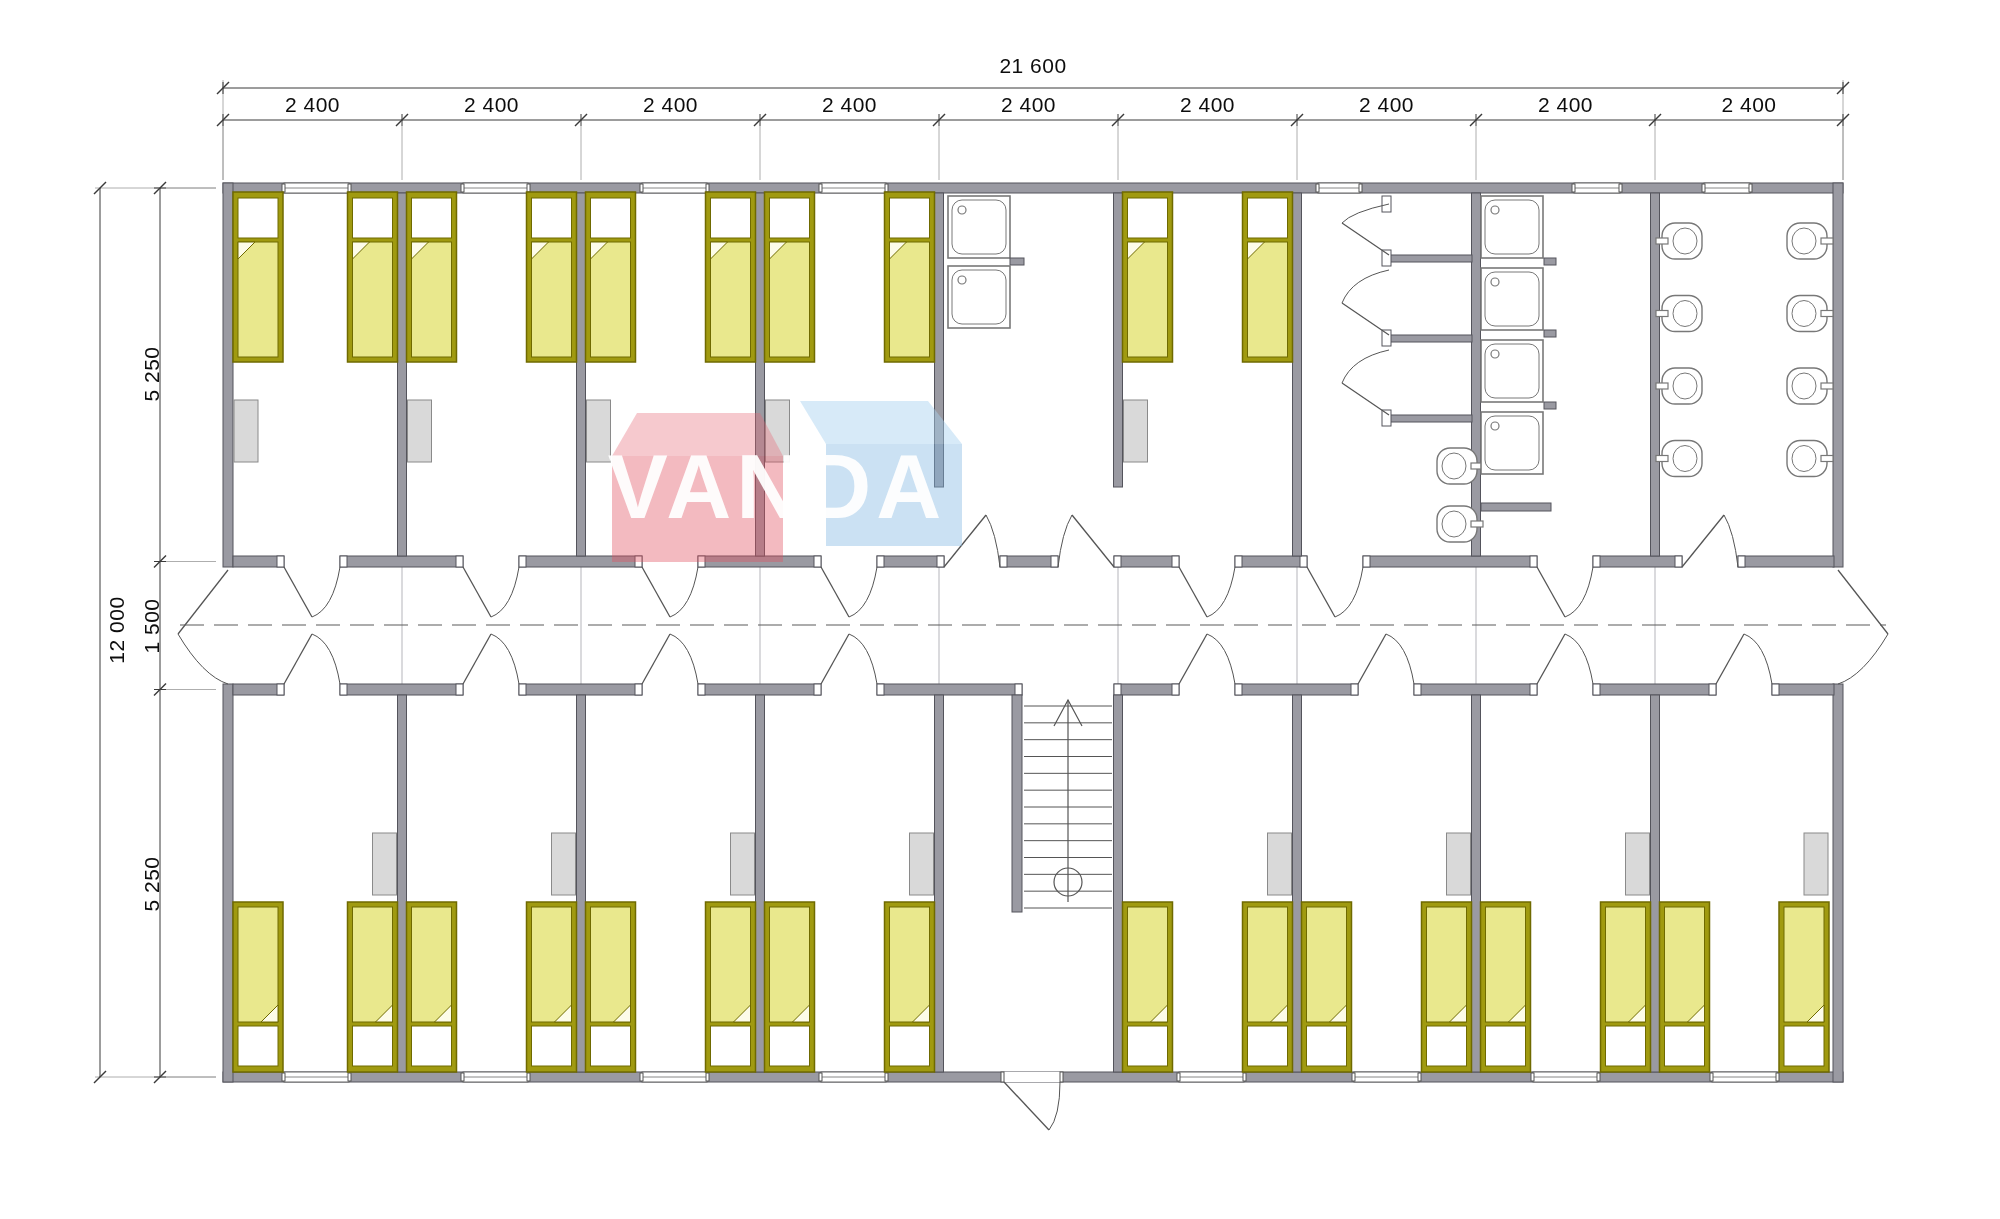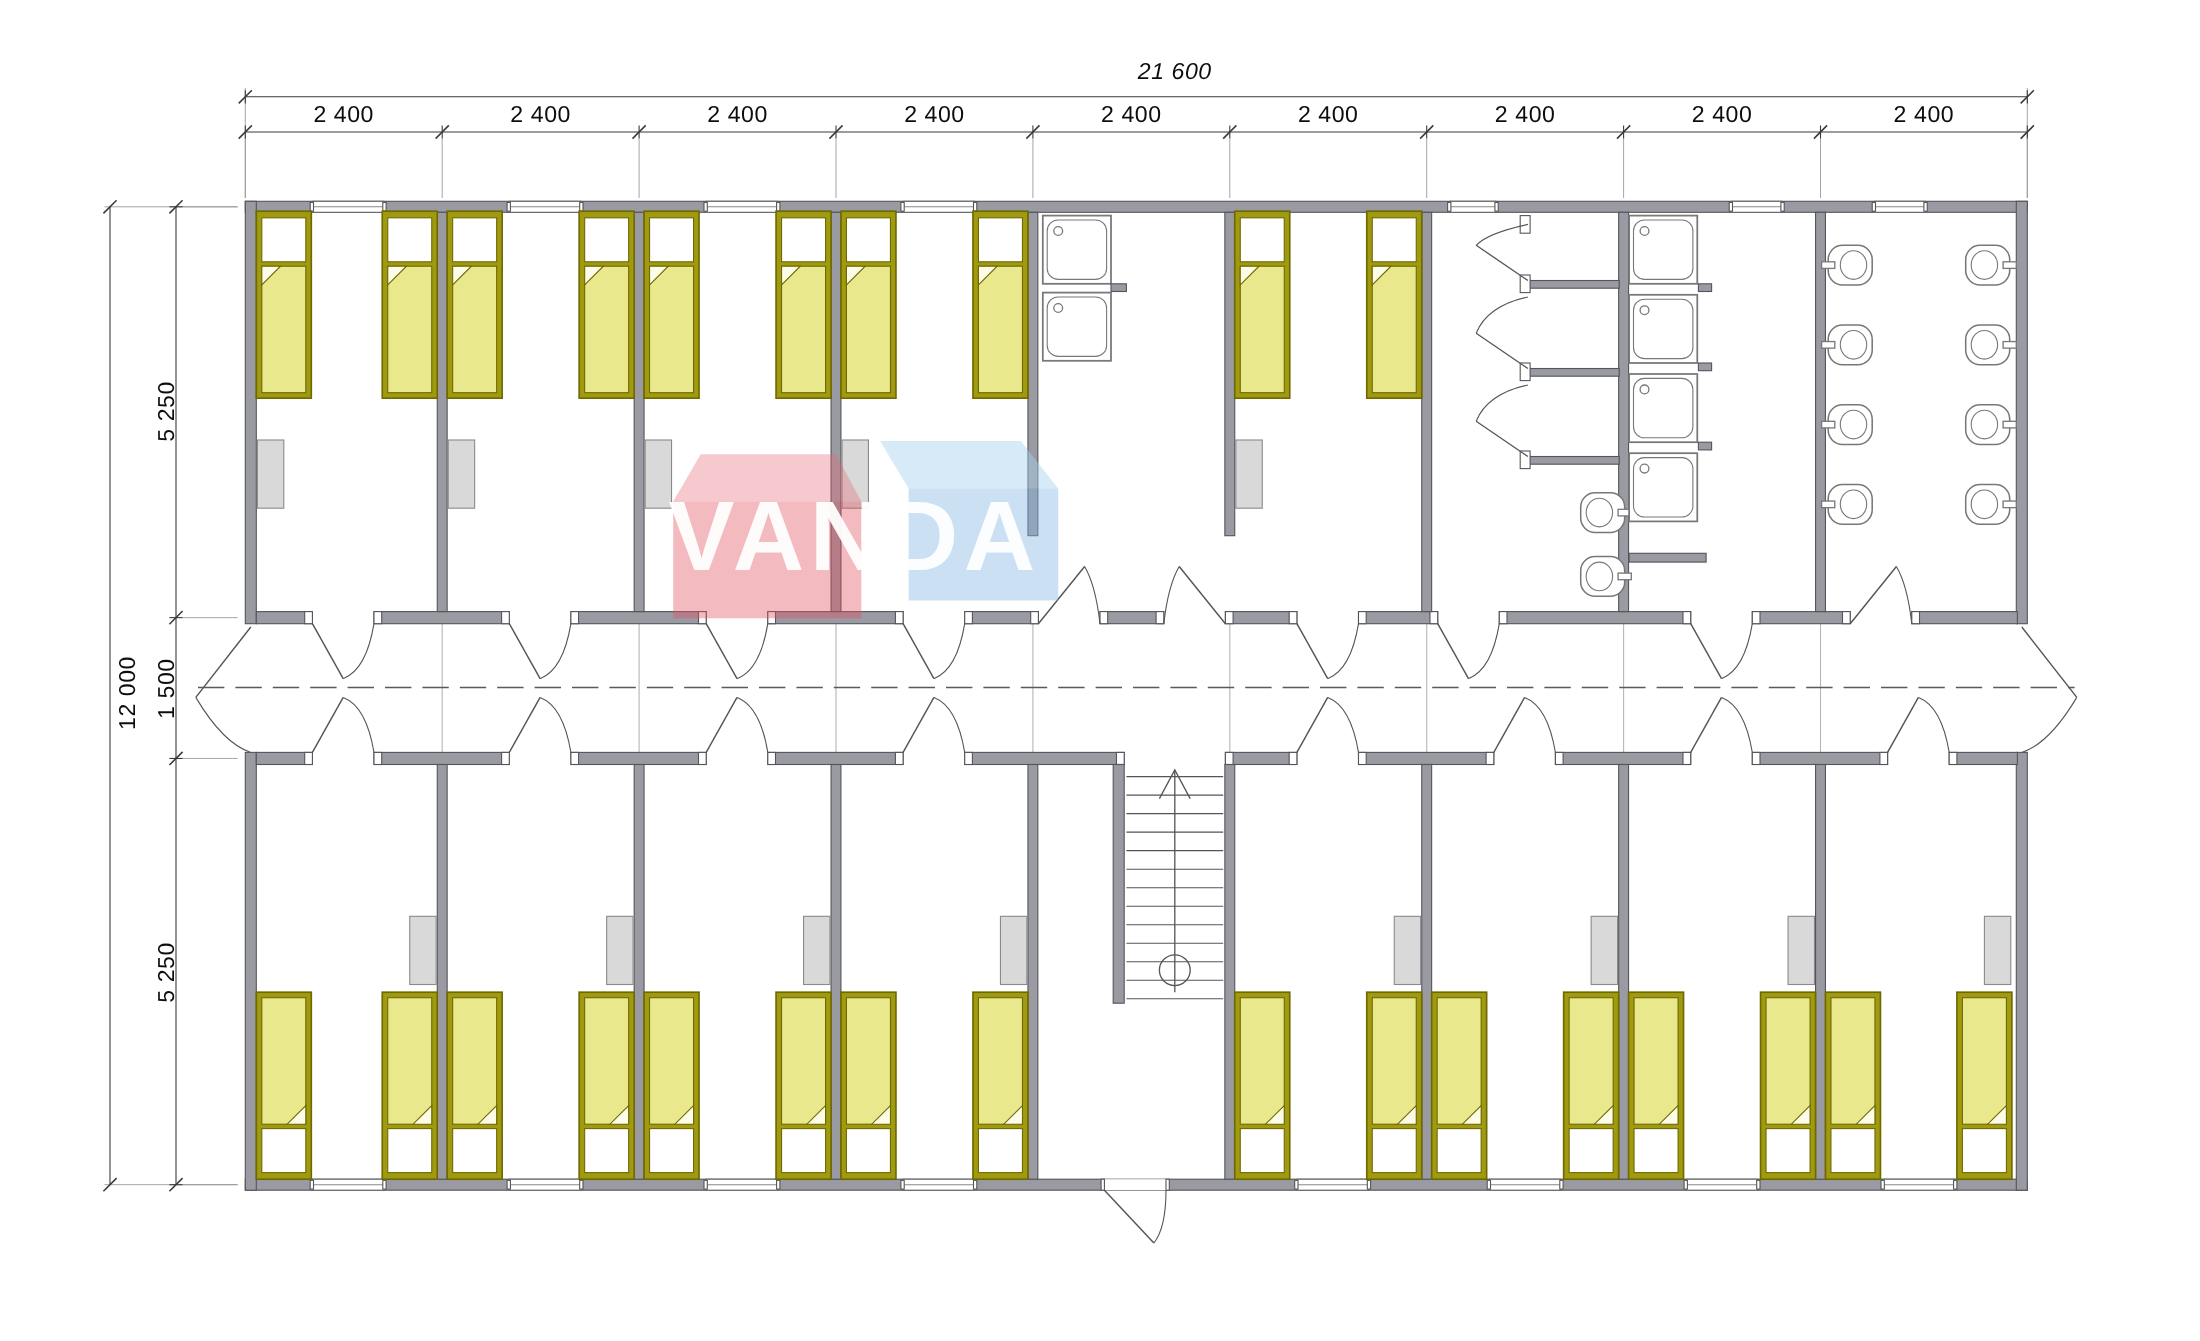--- a/index.html
+++ b/index.html
@@ -466,21 +466,21 @@
       <line x1="154" y1="689.5" x2="166" y2="689.5" stroke="#3a3a3a" stroke-width="1"></line>
       <line x1="154" y1="1083" x2="166" y2="1071" stroke="#3a3a3a" stroke-width="1.4"></line>
       <line x1="154" y1="1077" x2="166" y2="1077" stroke="#3a3a3a" stroke-width="1"></line>
       <polygon points="800,401 928,401 962,444 826,444" fill="rgba(168,210,240,0.46)"></polygon>
       <polygon points="826,444 962,444 962,546 826,546" fill="rgba(130,183,226,0.42)"></polygon>
       <polygon points="637,413 760,413 783,456 612,456" fill="rgba(231,105,120,0.36)"></polygon>
       <polygon points="612,456 783,456 783,562 612,562" fill="rgba(226,82,98,0.40)"></polygon>
       <text x="777" y="518" text-anchor="middle" fill="#ffffff" opacity="0.95" style="font: bold 90px &quot;Liberation Sans&quot;, sans-serif; letter-spacing: 5px;">VANDA</text>
     </svg>
 
-  <div class="dim-label" style="left:968px;top:54px;width:200px;font-style:italic;">21 600</div>
+  <div class="dim-label" style="left:933px;top:54px;width:200px;">21 600</div>
   <div id="seg-labels">
       <div class="dim-label" style="left: 252.5px; top: 93px; width: 120px;">2 400</div>
       <div class="dim-label" style="left: 431.5px; top: 93px; width: 120px;">2 400</div>
       <div class="dim-label" style="left: 610.5px; top: 93px; width: 120px;">2 400</div>
       <div class="dim-label" style="left: 789.5px; top: 93px; width: 120px;">2 400</div>
       <div class="dim-label" style="left: 968.5px; top: 93px; width: 120px;">2 400</div>
       <div class="dim-label" style="left: 1147.5px; top: 93px; width: 120px;">2 400</div>
       <div class="dim-label" style="left: 1326.5px; top: 93px; width: 120px;">2 400</div>
       <div class="dim-label" style="left: 1505.5px; top: 93px; width: 120px;">2 400</div>
       <div class="dim-label" style="left: 1689px; top: 93px; width: 120px;">2 400</div>

